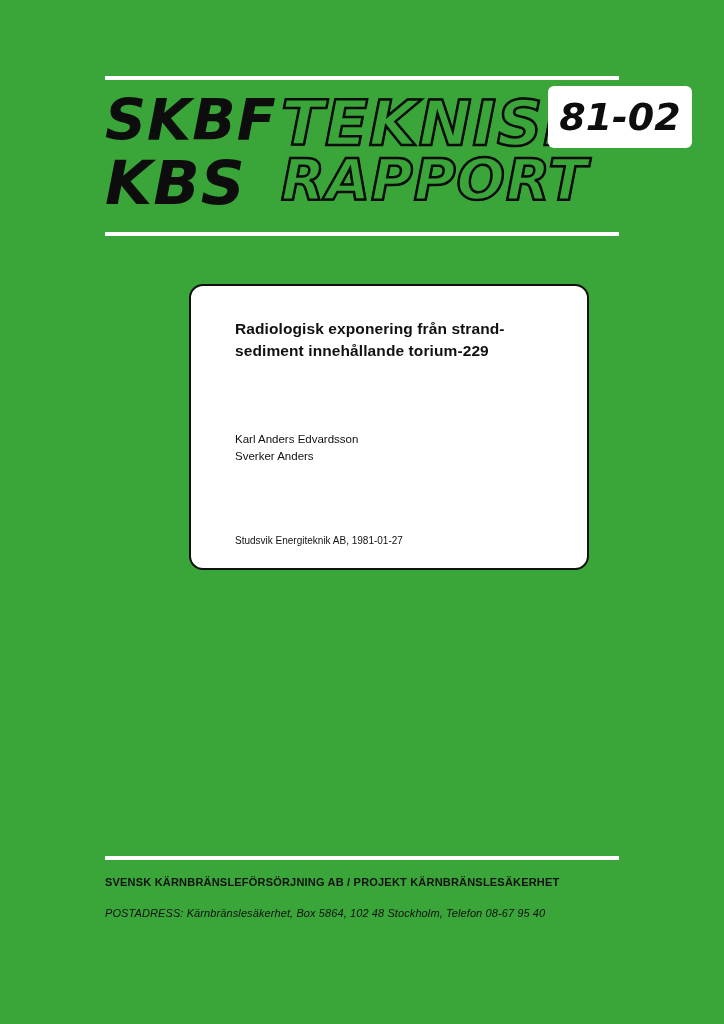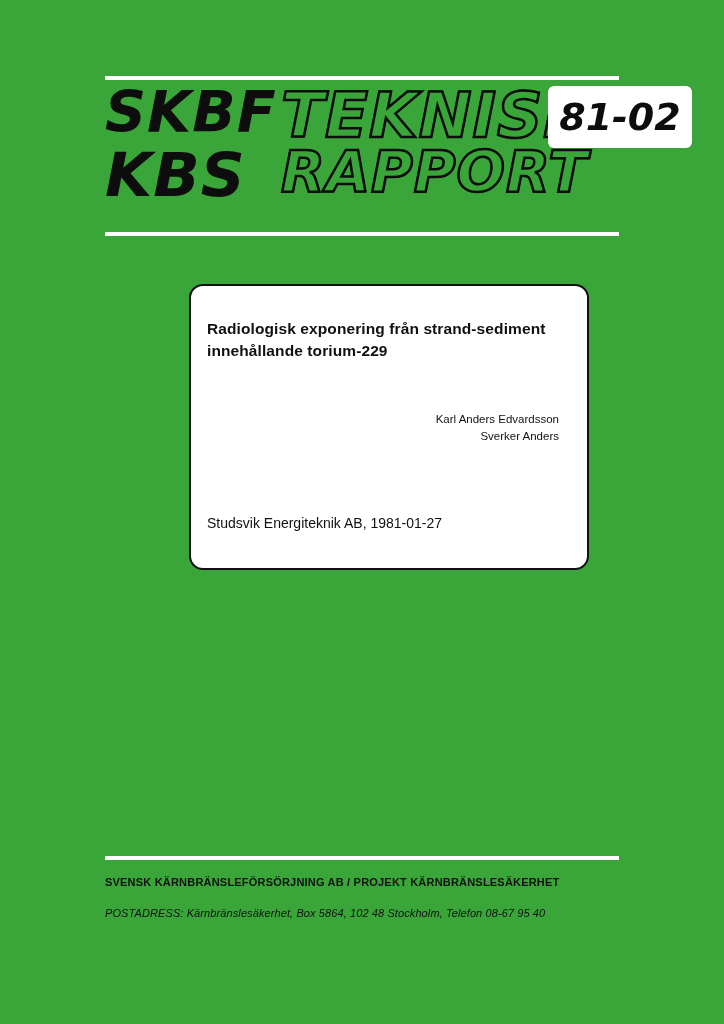--- a/index.html
+++ b/index.html
@@ -29,21 +29,21 @@
     height: 4px;
     background: #ffffff;
   }
   .rule-top { top: 76px; }
   .rule-under-header { top: 232px; }
   .rule-bottom { top: 856px; }
 
   .masthead {
     position: absolute;
     left: 105px;
-    top: 82px;
+    top: 90px;
     width: 514px;
     height: 146px;
   }
   .mast-word {
     position: absolute;
     font-family: "DejaVu Sans", sans-serif;
     font-weight: bold;
     font-style: italic;
     letter-spacing: 1px;
     line-height: 1;
@@ -104,40 +104,39 @@
   .title-card {
     position: absolute;
     left: 189px;
     top: 284px;
     width: 400px;
     height: 286px;
     background: #ffffff;
     border: 2px solid #111111;
     border-radius: 14px;
     box-sizing: border-box;
-    padding: 32px 28px 24px 16px;
+    padding: 32px 28px 24px 44px;
   }
   .doc-title {
     font-size: 15.5px;
     font-weight: bold;
     color: #111111;
     line-height: 1.45;
     margin: 0;
     letter-spacing: 0.1px;
   }
   .authors {
-    margin-top: 48px;
+    margin-top: 68px;
     font-size: 11.5px;
     color: #111111;
     line-height: 1.5;
-    text-align: right;
   }
   .pub-line {
     margin-top: 70px;
-    font-size: 14px;
+    font-size: 10px;
     color: #111111;
   }
 
   
   .footer-org {
     position: absolute;
     left: 105px;
     top: 876px;
     font-size: 11px;
     font-weight: bold;

